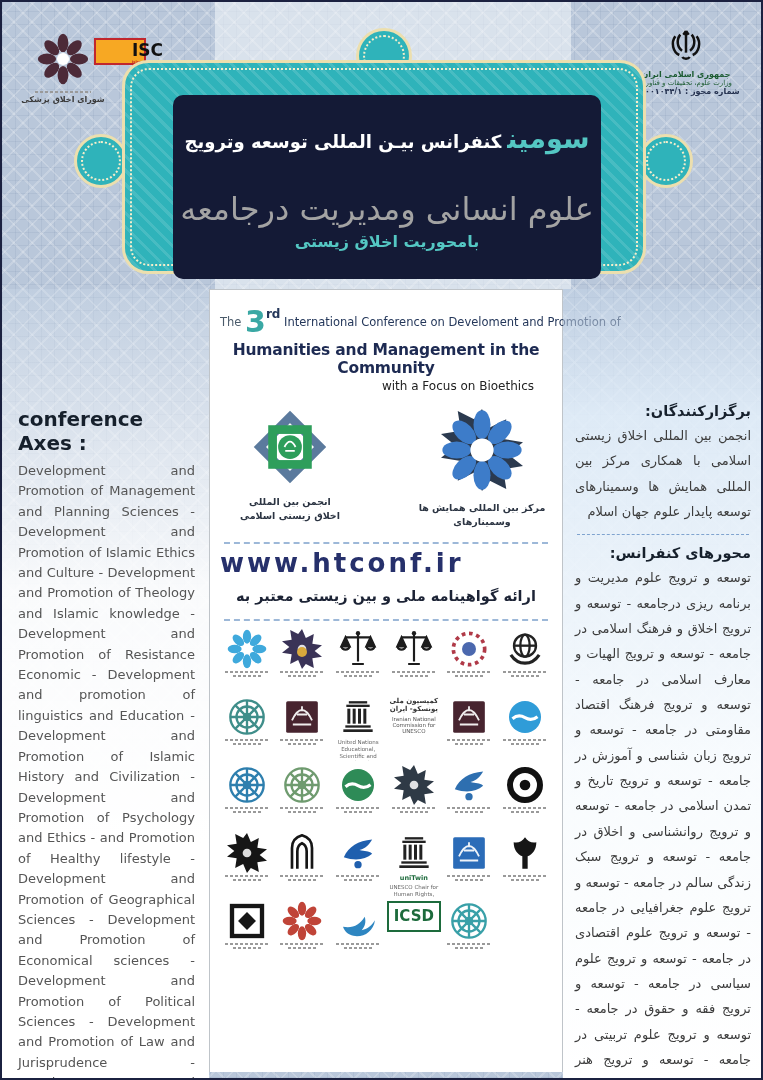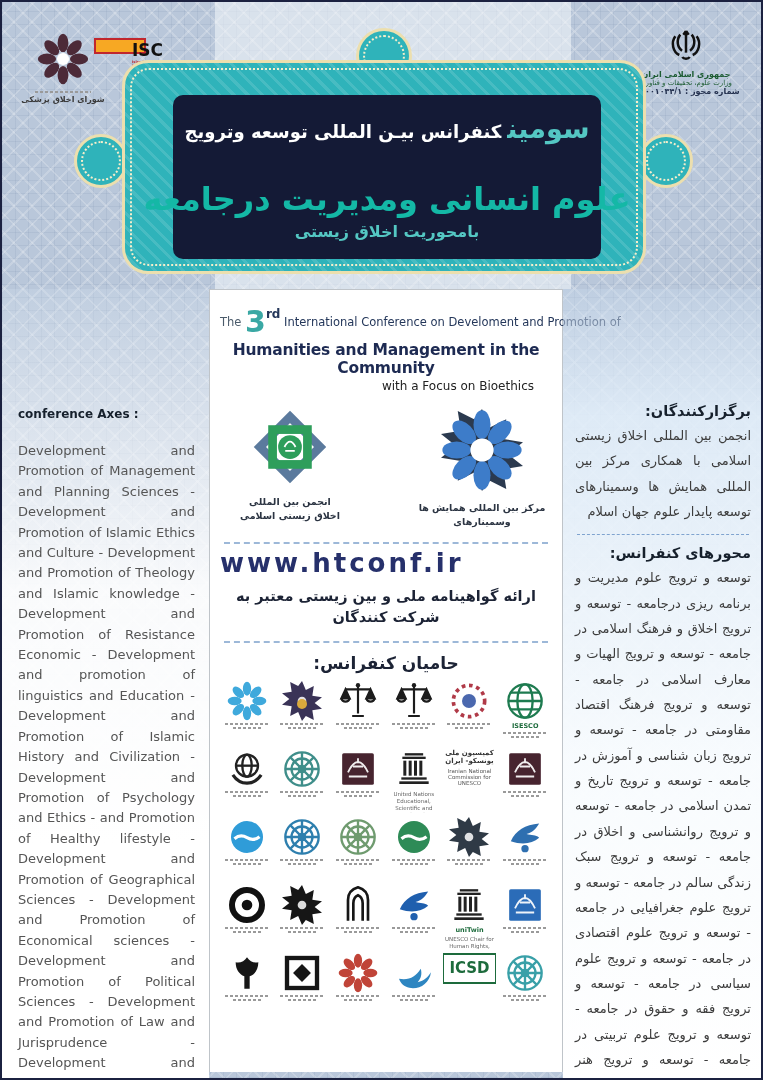--- a/index.html
+++ b/index.html
@@ -16,41 +16,41 @@
   .band-light{position:absolute;left:213px;top:0;width:356px;height:287px;background:rgba(244,248,251,.55);}
   .frame{position:absolute;left:120px;top:58px;width:524px;height:214px;background:#2fb3ba;
     border:3px solid #ecdfae;border-radius:26px;box-sizing:border-box;
     background-image:repeating-linear-gradient(45deg, rgba(255,255,255,.12) 0 3px, transparent 3px 10px);}
   .frame:before{content:"";position:absolute;inset:5px;border:2px dotted #f6eecb;border-radius:19px;}
   .medallion{position:absolute;background:#2fb3ba;border:3px solid #ecdfae;border-radius:50%;box-sizing:border-box;}
   .medallion:before{content:"";position:absolute;inset:4px;border:2px dotted #f6eecb;border-radius:50%;}
   .med-left{left:72px;top:132px;width:54px;height:54px;}
   .med-right{left:637px;top:132px;width:54px;height:54px;}
   .med-top{left:354px;top:26px;width:56px;height:56px;}
-  .title-box{position:absolute;left:171px;top:93px;width:428px;height:164px;background:#141a36;border-radius:10px;
+  .title-box{position:absolute;left:171px;top:93px;width:428px;height:184px;background:#141a36;border-radius:10px;
     display:flex;flex-direction:column;align-items:center;justify-content:center;direction:rtl;gap:4px;}
   .t-line1{font-size:18px;font-weight:bold;color:#fff;white-space:nowrap;}
   .t-line1 .accent{font-size:27px;color:#54c7c3;margin-left:6px;}
-  .t-line2{font-size:32px;font-weight:bold;color:#14b8a6;white-space:nowrap;margin-top:32px;}
+  .t-line2{font-size:32px;font-weight:normal;color:#a3a3a3;white-space:nowrap;margin-top:32px;}
   .t-line3{font-size:16px;font-weight:bold;color:#54c7c3;}
   
   .med-logo{position:absolute;left:18px;top:31px;width:86px;text-align:center;color:#4c2a38;}
   .med-logo .cap{font-size:8px;font-weight:bold;color:#3a3a3a;margin-top:2px;direction:rtl;}
-  .isc{position:absolute;left:92px;top:36px;width:52px;height:16px;background:#f7a823;border:2.5px solid #c1272d;
+  .isc{position:absolute;left:92px;top:36px;width:52px;height:27px;background:#f7a823;border:2.5px solid #c1272d;
     box-sizing:border-box;text-align:center;line-height:20px;font-weight:bold;font-size:17px;color:#111;padding-left:36px;}
   .isc .sub{display:block;font-size:3.5px;line-height:4px;color:#c1272d;font-weight:bold;}
   .iran{position:absolute;right:10px;top:24px;width:130px;text-align:center;direction:rtl;}
   .iran .l1{font-size:8px;color:#1d5c33;font-weight:bold;}
   .iran .l2{font-size:7px;color:#1d5c33;}
   .iran .l3{font-size:8px;color:#24314f;font-weight:bold;}
   
   .main{position:absolute;left:0;top:287px;width:763px;height:793px;display:flex;box-sizing:border-box;}
   .col-left{width:207px;box-sizing:border-box;padding:118px 14px 0 16px;
     background:linear-gradient(180deg, rgba(213,227,241,.25) 0%, rgba(255,255,255,.92) 38%, #fff 70%);}
-  .axes-h{font-size:12px;font-weight:bold;color:#16202c;margin-bottom:20px;}
+  .axes-h{font-size:20px;font-weight:bold;color:#16202c;margin-bottom:6px;}
   .axes-b{font-size:13px;color:#555;line-height:1.57;text-align:justify;hyphens:auto;-webkit-hyphens:auto;}
   .card{width:354px;background:#fff;border:1px solid #bfc4c9;border-bottom:none;box-sizing:border-box;
     height:783px;display:flex;flex-direction:column;padding:14px 10px 0 10px;}
   .col-right{flex:1;box-sizing:border-box;padding:114px 14px 0 12px;direction:rtl;
     background:linear-gradient(180deg, rgba(201,219,238,.35) 0%, rgba(227,239,250,.88) 16%, rgba(250,253,255,.97) 60%, #fff 100%);}
   
   .en-title{text-align:center;color:#1d2a52;}
   .en-l1{font-size:11.5px;color:#24375a;white-space:nowrap;}
   .en-l1 .the{color:#4b5b6b;}
   .en-l1 .num{font-size:30px;font-weight:bold;color:#3aa8a4;vertical-align:-6px;}
@@ -285,24 +285,22 @@
           <div class="cap">
             <div>مرکز بین المللی همایش ها وسمینارهای</div>
           </div>
         </div>
       </div>
 
       <div class="sep"></div>
       <div class="url">www.htconf.ir</div>
       <div class="cert">
         <div>ارائه گواهینامه ملی و بین زیستی معتبر به</div>
-        <div>شرکت کنندگان</div>
       </div>
       <div class="sep"></div>
-      <div class="sponsors-h">حامیان کنفرانس:</div>
       <div class="grid" id="sponsor-grid">
           <div class="cell">
             <div>
               <svg width="40" height="40" viewBox="0 0 24 24" style="color: rgb(63, 169, 220);">
                 <use href="#s-flower8"></use>
               </svg>
             </div>
             <div class="sq1"></div>
             <div class="sq2"></div>
           </div>
@@ -332,30 +330,20 @@
             </div>
             <div class="sq1"></div>
             <div class="sq2"></div>
           </div>
           <div class="cell">
             <div>
               <svg width="40" height="40" viewBox="0 0 24 24" style="color: rgb(176, 58, 72);">
                 <use href="#s-dotring"></use>
               </svg>
             </div>
-            <div class="sq1"></div>
-            <div class="sq2"></div>
-          </div>
-          <div class="cell">
-            <div>
-              <svg width="40" height="40" viewBox="0 0 24 24" style="color: rgb(30, 123, 80);">
-                <use href="#s-globe"></use>
-              </svg>
-            </div>
-            <div class="s-label">ISESCO</div>
             <div class="sq1"></div>
             <div class="sq2"></div>
           </div>
           <div class="cell">
             <div>
               <svg width="40" height="40" viewBox="0 0 24 24" style="color: rgb(34, 34, 34);">
                 <use href="#s-globehands"></use>
               </svg>
             </div>
             <div class="sq1"></div>

